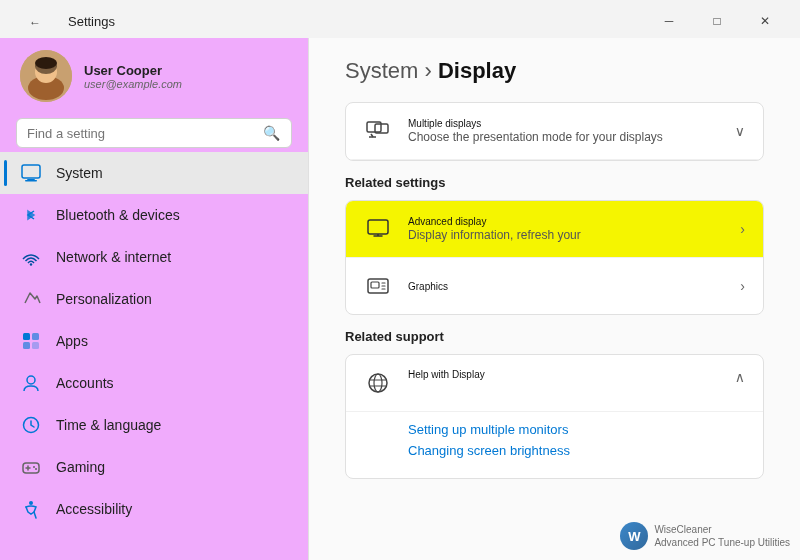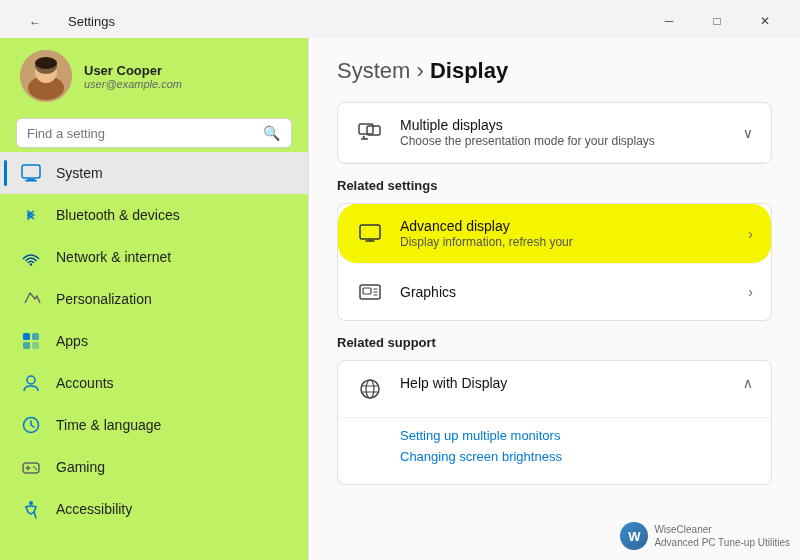--- a/index.html
+++ b/index.html
@@ -53,21 +53,21 @@
     
     .app-body {
       display: flex;
       flex: 1;
       overflow: hidden;
     }
 
     
     .sidebar {
       width: 308px;
-      background: #bef264;
+      background: #f0abfc;
       flex-shrink: 0;
       display: flex;
       flex-direction: column;
       padding: 0 0 10px 0;
       overflow-y: auto;
     }
 
     .user-profile {
       display: flex;
       align-items: center;
@@ -158,21 +158,21 @@
       align-items: center;
       justify-content: center;
       flex-shrink: 0;
     }
 
     
     .content {
       flex: 1;
       background: #fafafa;
       overflow-y: auto;
-      padding: 20px 28px;
+      padding: 20px 36px;
       border-left: 1px solid #e0e0e0;
     }
 
     .breadcrumb {
       font-size: 22px;
       color: #444;
       margin-bottom: 18px;
     }
     .breadcrumb strong {
       font-weight: 700;
@@ -201,38 +201,37 @@
       padding: 14px 18px;
       gap: 16px;
       border-bottom: 1px solid #f0f0f0;
       cursor: pointer;
       position: relative;
     }
     .settings-row:last-child { border-bottom: none; }
 
     .settings-row.highlighted {
       background: #f5f500;
-      border-radius: 19px;
     }
 
     .row-icon {
       width: 28px;
       height: 28px;
       display: flex;
       align-items: center;
       justify-content: center;
       flex-shrink: 0;
       color: #444;
     }
 
     .row-text {
       flex: 1;
     }
     .row-title {
-      font-size: 14px;
+      font-size: 10px;
       font-weight: 400;
       color: #111;
     }
     .row-subtitle {
       font-size: 12px;
       color: #555;
       margin-top: 1px;
     }
 
     .row-chevron {

